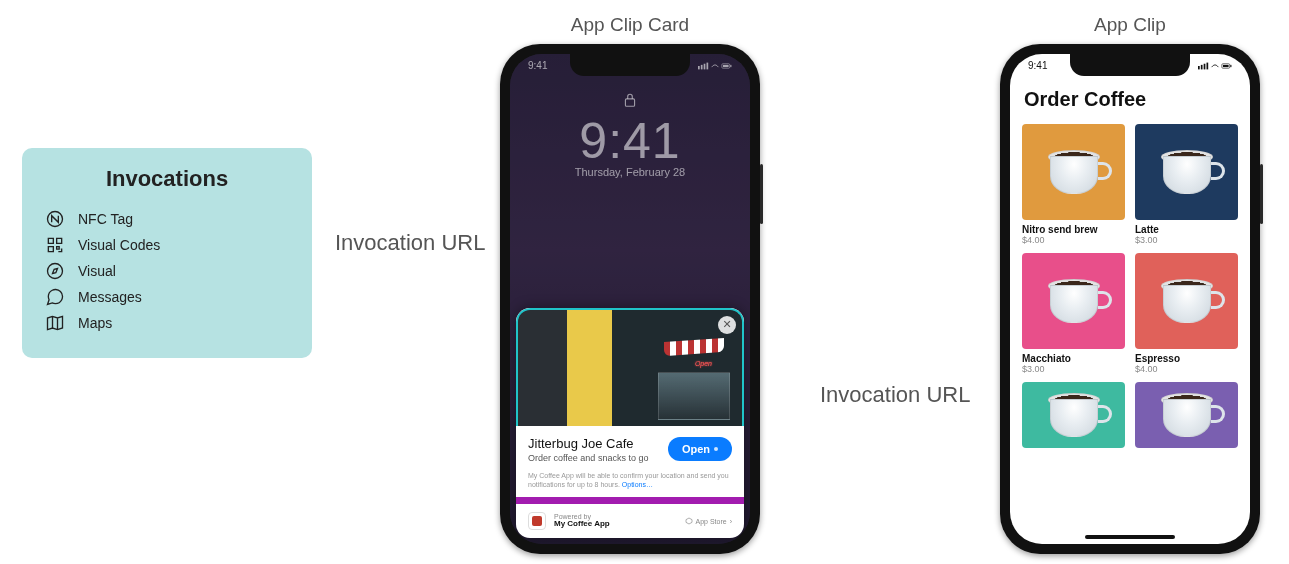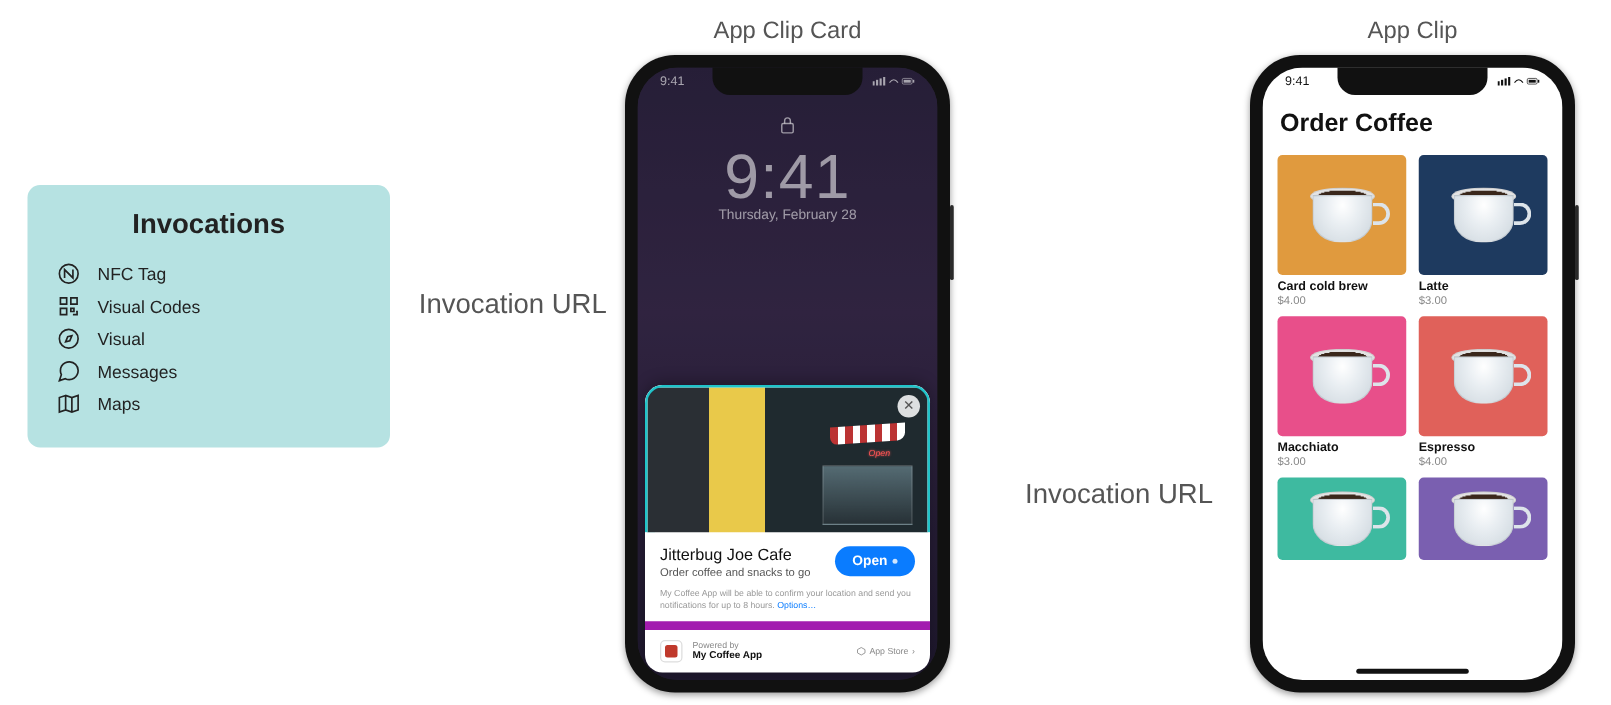--- a/index.html
+++ b/index.html
@@ -408,21 +408,21 @@
       <div class="grid">
 
         <div class="tile">
           <div class="tile-img" style="background:#E09A3E">
               <div class="cup">
                 <div class="rim"></div>
                 <div class="body"></div>
                 <div class="handle"></div>
               </div>
             </div>
-          <div class="tile-name">Card cold brew</div>
+          <div class="tile-name">Nitro send brew</div>
           <div class="tile-price">$4.00</div>
         </div>
         <div class="tile">
           <div class="tile-img" style="background:#1E3A5F">
               <div class="cup">
                 <div class="rim"></div>
                 <div class="body"></div>
                 <div class="handle"></div>
               </div>
             </div>

